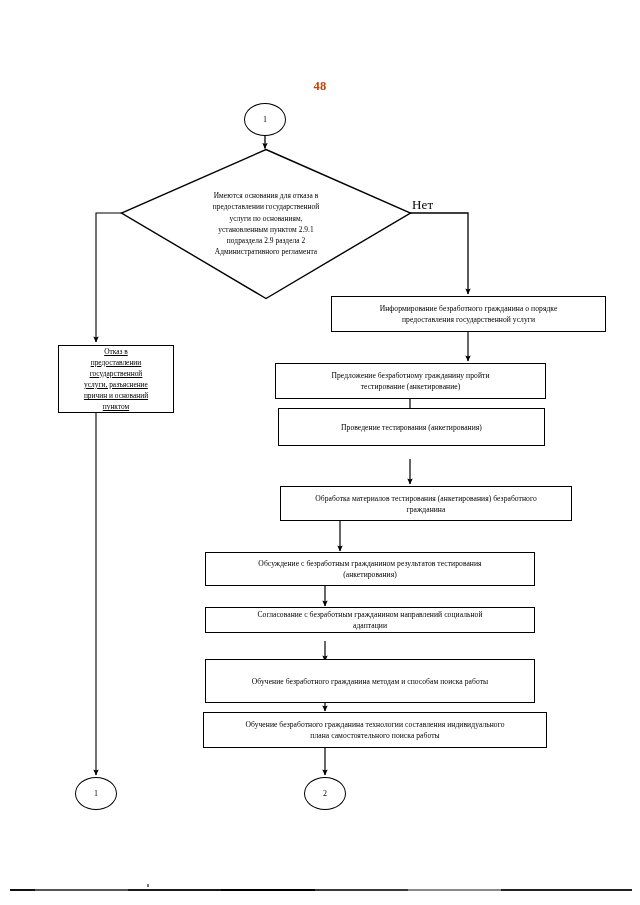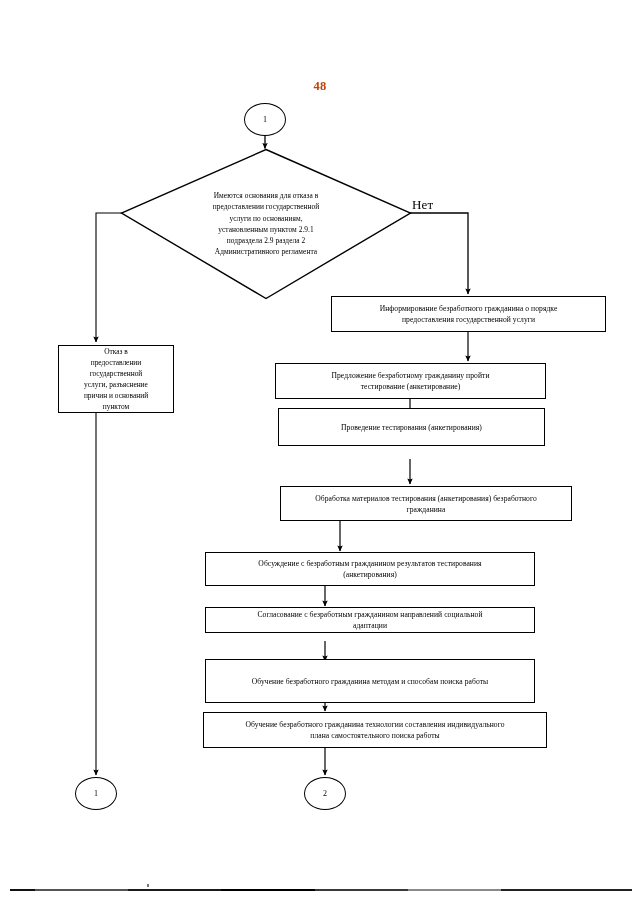--- a/index.html
+++ b/index.html
@@ -176,21 +176,21 @@
       <span>предоставлении государственной</span><br>
       <span>услуги по основаниям,</span><br>
       <span>установленным пунктом 2.9.1</span><br>
       <span>подраздела 2.9 раздела 2</span><br>
       <span>Административного регламента</span>
     </div>
   </div>
 
   <div class="branch-label" style="left:412px; top:197px;">Нет</div>
 
-  <div class="node refusal-box" style="left:58px; top:345px; width:116px; height:68px;">
+  <div class="node refusal-box" style="left:58px; top:345px; width:116px; height:68px;text-decoration:underline;">
     <span class="txt">
       <span>Отказ в</span><br>
       <span>предоставлении</span><br>
       <span>государственной</span><br>
       <span>услуги, разъяснение</span><br>
       <span>причин и оснований</span><br>
       <span>пунктом</span>
     </span>
   </div>
 

